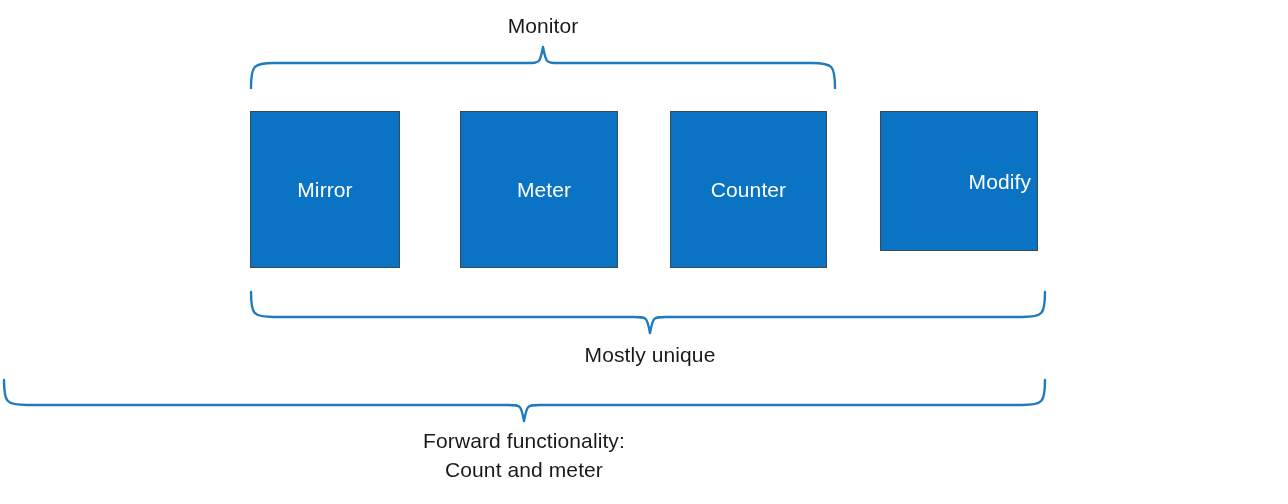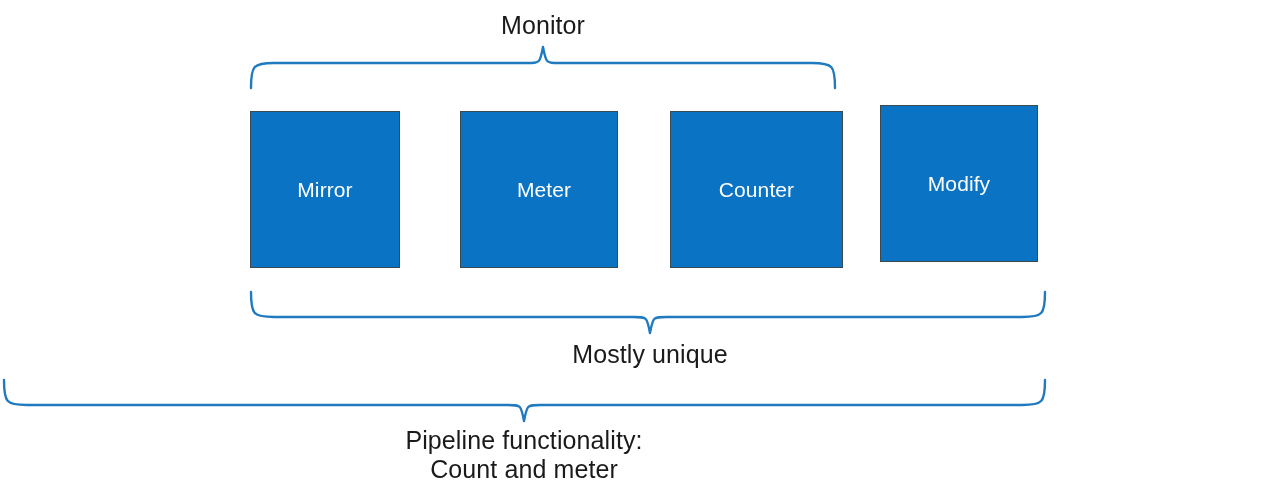--- a/index.html
+++ b/index.html
@@ -52,21 +52,21 @@
   .brace-path {
     fill: none;
     stroke: #1f7ac0;
     stroke-width: 2.4;
     stroke-linecap: round;
     stroke-linejoin: round;
   }
   .caption {
     position: absolute;
     font-family: "Liberation Sans", sans-serif;
-    font-size: 25px;
+    font-size: 21px;
     line-height: 29px;
     color: #1a1a1a;
     text-align: center;
     white-space: pre;
     letter-spacing: 0.1px;
   }
 </style>
 </head>
 <body>
 
@@ -101,28 +101,28 @@
 
 
   <div class="box" style="left:250px; top:111px; width:150px; height:157px;">
     <span class="box-text">Mirror</span>
   </div>
 
   <div class="box" style="left:460px; top:111px; width:158px; height:157px;padding-left:10px;">
     <span class="box-text">Meter</span>
   </div>
 
-  <div class="box" style="left:670px; top:111px; width:173px; height:157px;">
+  <div class="box" style="left:670px; top:111px; width:157px; height:157px;">
     <span class="box-text">Counter</span>
   </div>
 
-  <div class="box" style="left:880px; top:105px; width:158px; height:157px;">
+  <div class="box" style="left:880px; top:111px; width:158px; height:140px;text-align:right;">
     <span class="box-text">Modify</span>
   </div>
 
 
   <div class="caption" style="left:343px; top:11px; width:400px;">Monitor</div>
 
   <div class="caption" style="left:450px; top:340px; width:400px;">Mostly unique</div>
 
-  <div class="caption" style="left:324px; top:426px; width:400px;"><span>Pipeline functionality:</span><br><span>Count and meter</span></div>
+  <div class="caption" style="left:324px; top:426px; width:400px;"><span>Forward functionality:</span><br><span>Count and meter</span></div>
 
 </div>
 
 </body></html>

